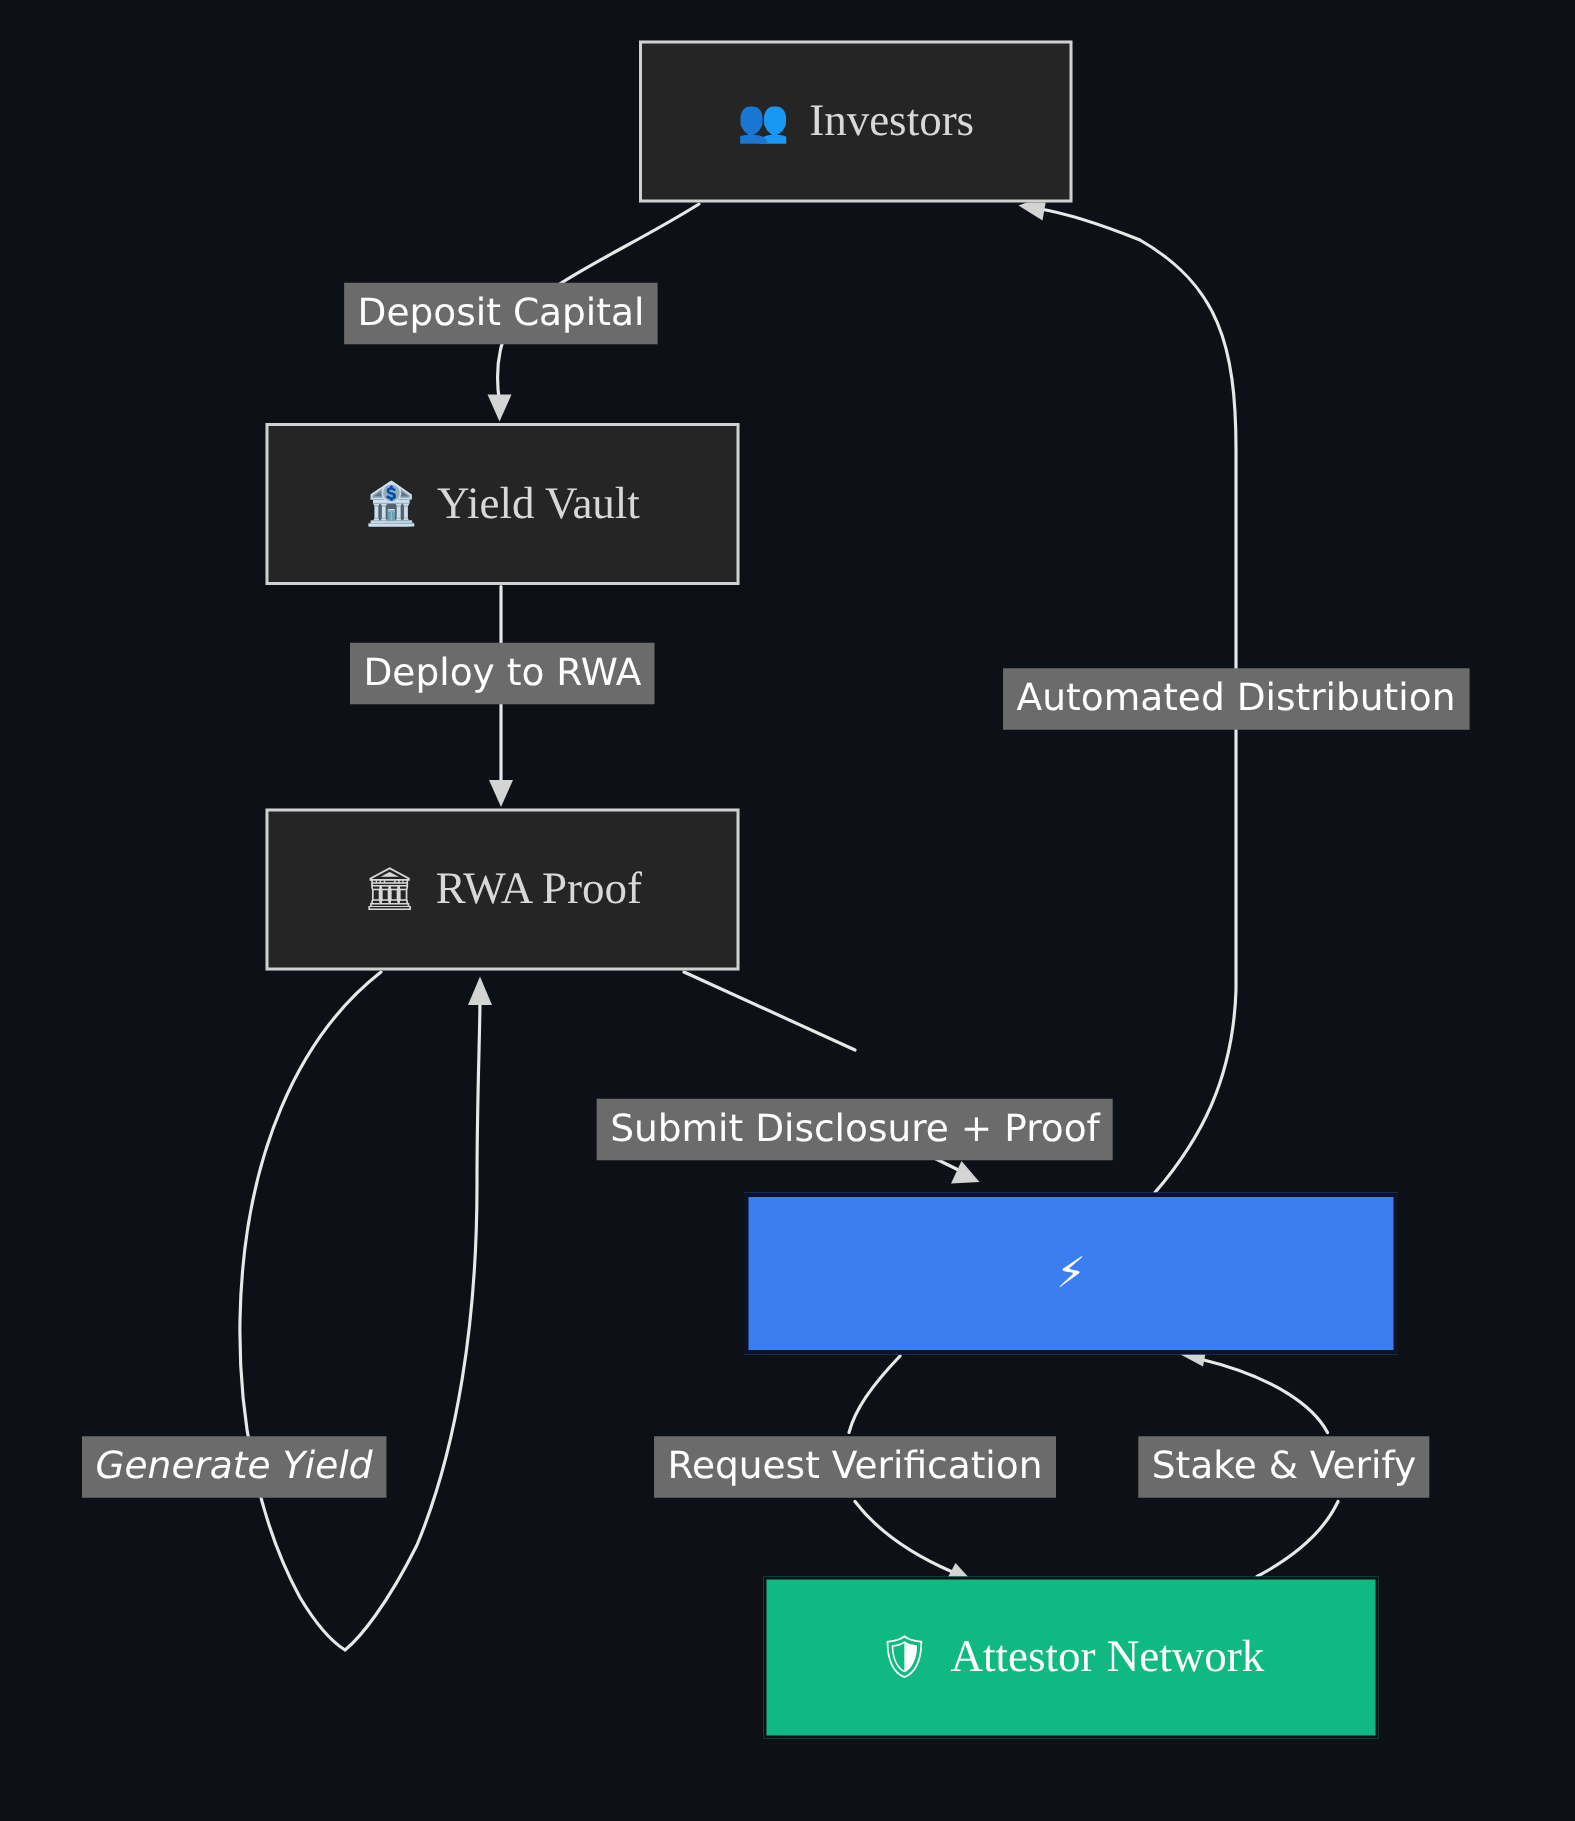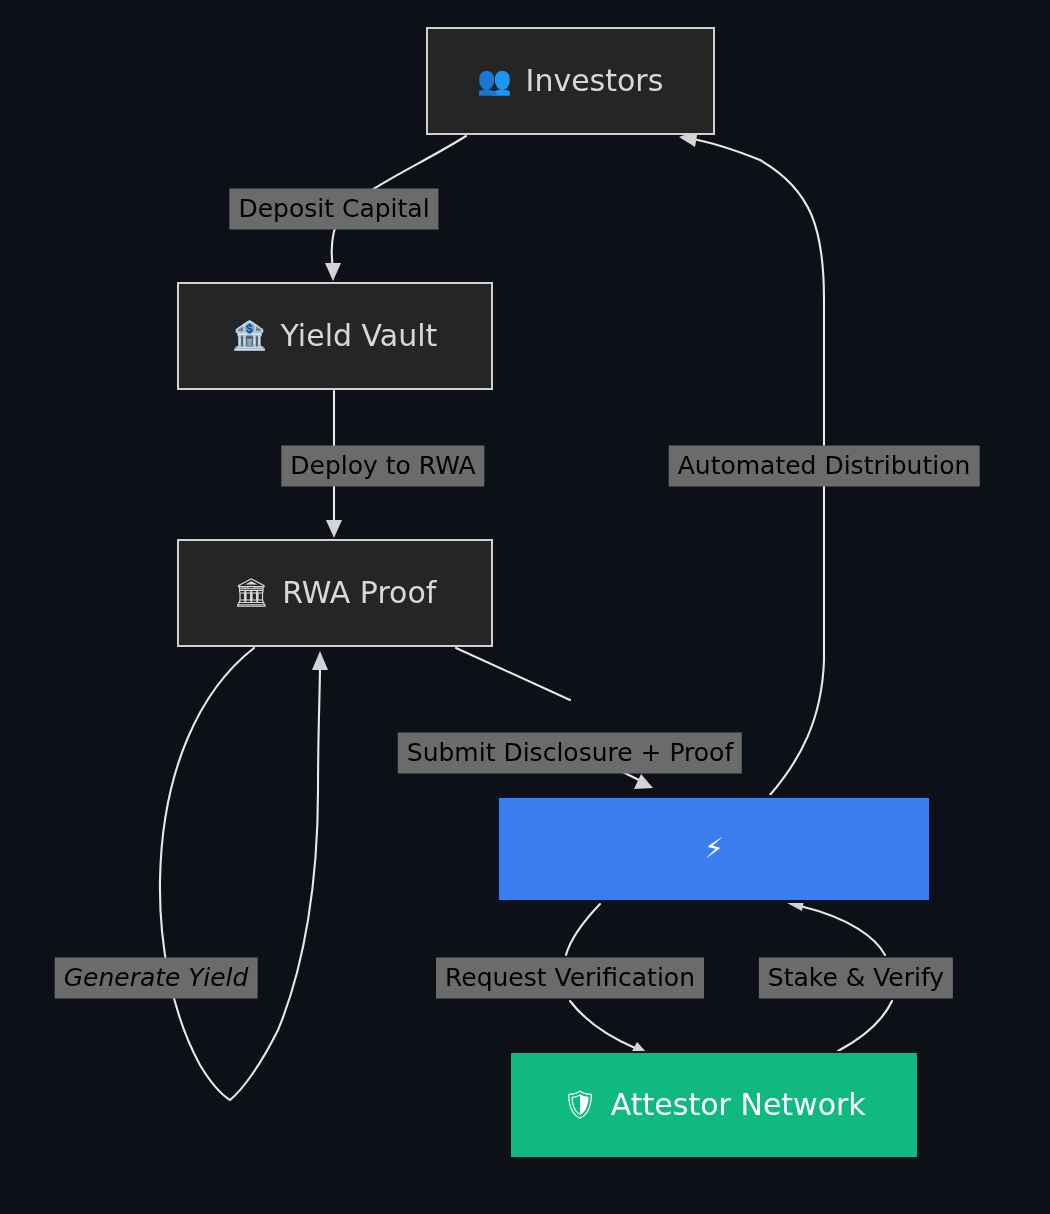--- a/index.html
+++ b/index.html
@@ -51,20 +51,21 @@
     display: inline-flex;
     align-items: center;
     gap: 13px;
   }
   .node-emoji {
     font-family: "DejaVu Sans", sans-serif;
     line-height: 1;
   }
   .node-text {
     line-height: 1;
+    font-family: Liberation Serif, serif;
   }
 
   
   .node.default {
     background: #252525;
     border: 2px solid #d0d0d0;
     color: #d8d8d8;
     font-size: 30px;
   }
   .node.default .node-emoji { font-size: 28px; }
@@ -86,38 +87,38 @@
     color: #ffffff;
     font-size: 30px;
   }
   .node.attestor .node-emoji { font-size: 28px; }
 
   
   .edge-label {
     position: absolute;
     box-sizing: border-box;
     background: #6b6b6b;
-    color: #000000;
+    color: #ffffff;
     font-size: 25px;
     line-height: 1;
     padding: 7px 9px 9px 9px;
     white-space: nowrap;
     transform: translate(-50%, -50%);
   }
 
   
   #node-investors   { left: 426px; top: 27px;   width: 289px; height: 108px; }
   #node-vault       { left: 177px; top: 282px;  width: 316px; height: 108px; }
   #node-issuer      { left: 177px; top: 539px;  width: 316px; height: 108px; }
   #node-protocol    { left: 496px; top: 795px;  width: 436px; height: 108px; }
   #node-attestor    { left: 509px; top: 1051px; width: 410px; height: 108px; }
 
   
   #lbl-deposit      { left: 334px; top: 209px; }
-  #lbl-deploy       { left: 335px; top: 466px; margin-left: 48px; }
+  #lbl-deploy       { left: 335px; top: 449px; }
   #lbl-distribution { left: 824px; top: 466px; text-align: center; }
   #lbl-submit       { left: 570px; top: 722px; margin-top: 31px; }
   #lbl-generate     { left: 156px; top: 978px; font-style: italic; }
   #lbl-request      { left: 570px; top: 978px; }
   #lbl-stake        { left: 856px; top: 978px; }
 </style>
 </head>
 <body>
 
 <div id="diagram-root">

